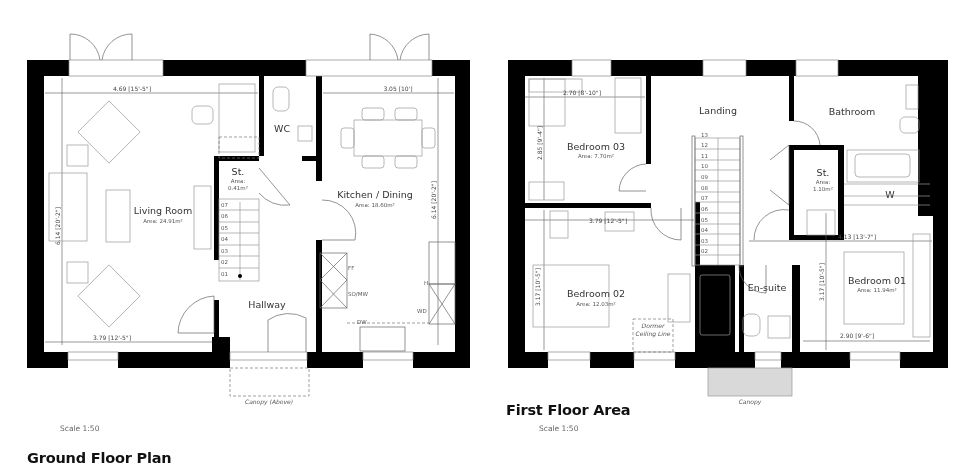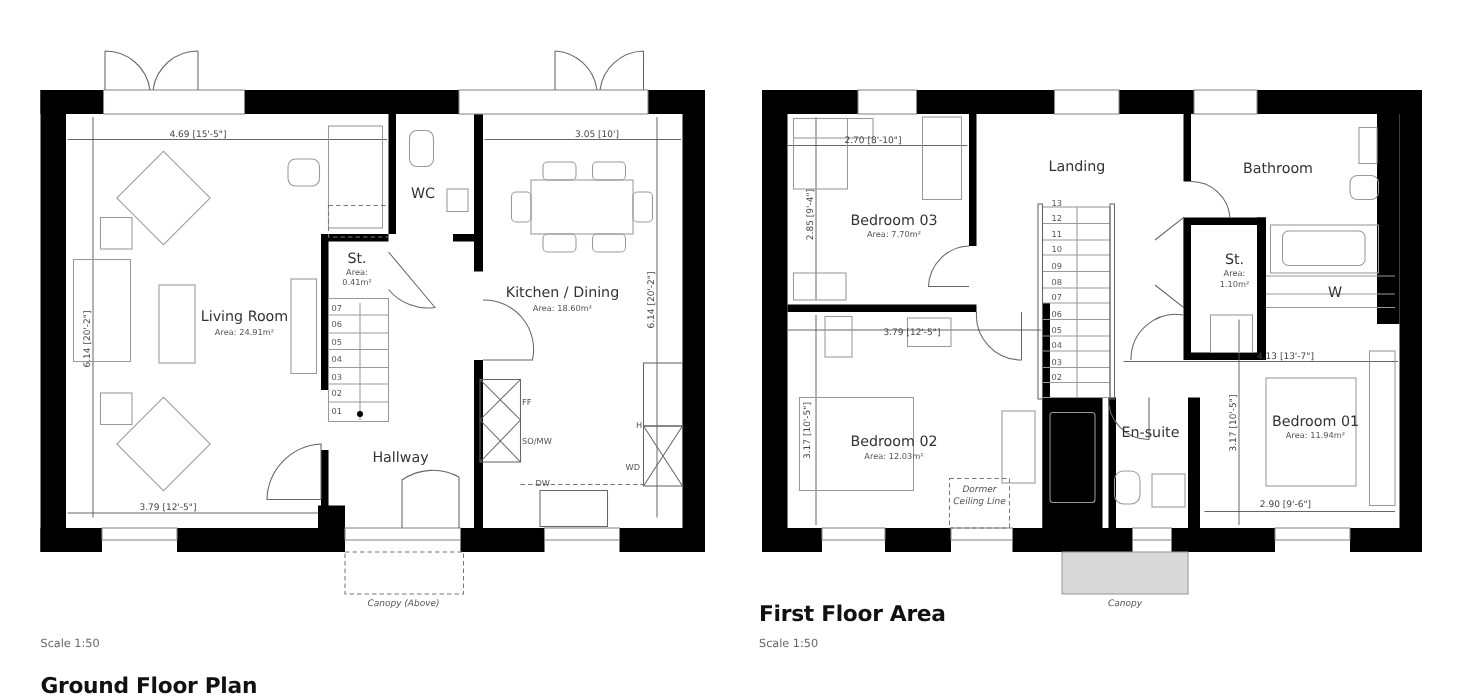--- a/index.html
+++ b/index.html
@@ -5,21 +5,21 @@
   html,body{margin:0;padding:0;background:#fff;}
   body{width:980px;height:463px;position:relative;overflow:hidden;font-family:"DejaVu Sans","Liberation Sans",sans-serif;color:#222;}
   svg{position:absolute;left:0;top:0;}
   .lbl{font-family:"DejaVu Sans",sans-serif;fill:#333;}
   .room{font-size:9.5px;fill:#333;}
   .area{font-size:5.5px;fill:#555;}
   .dim{font-size:6px;fill:#444;}
   .tiny{font-size:5.5px;fill:#555;}
   .cap{font-size:6px;fill:#555;font-style:italic;}
   .plan-title{position:absolute;font-family:"DejaVu Sans",sans-serif;font-weight:bold;font-size:14.5px;color:#111;letter-spacing:-0.2px;}
-  .plan-scale{position:absolute;font-family:"DejaVu Sans",sans-serif;font-size:7.5px;color:#666;}
+  .plan-scale{position:absolute;font-family:"DejaVu Sans",sans-serif;font-size:7.5px;color:#666;margin-left:33px;}
 </style>
 </head>
 <body>
 
 <svg width="980" height="463" viewBox="0 0 980 463" xmlns="http://www.w3.org/2000/svg">
   <defs>
     <style>
       .w{fill:#000;}
       .ln{fill:none;stroke:#999;stroke-width:0.7;}
       .ln2{fill:none;stroke:#666;stroke-width:0.7;}

